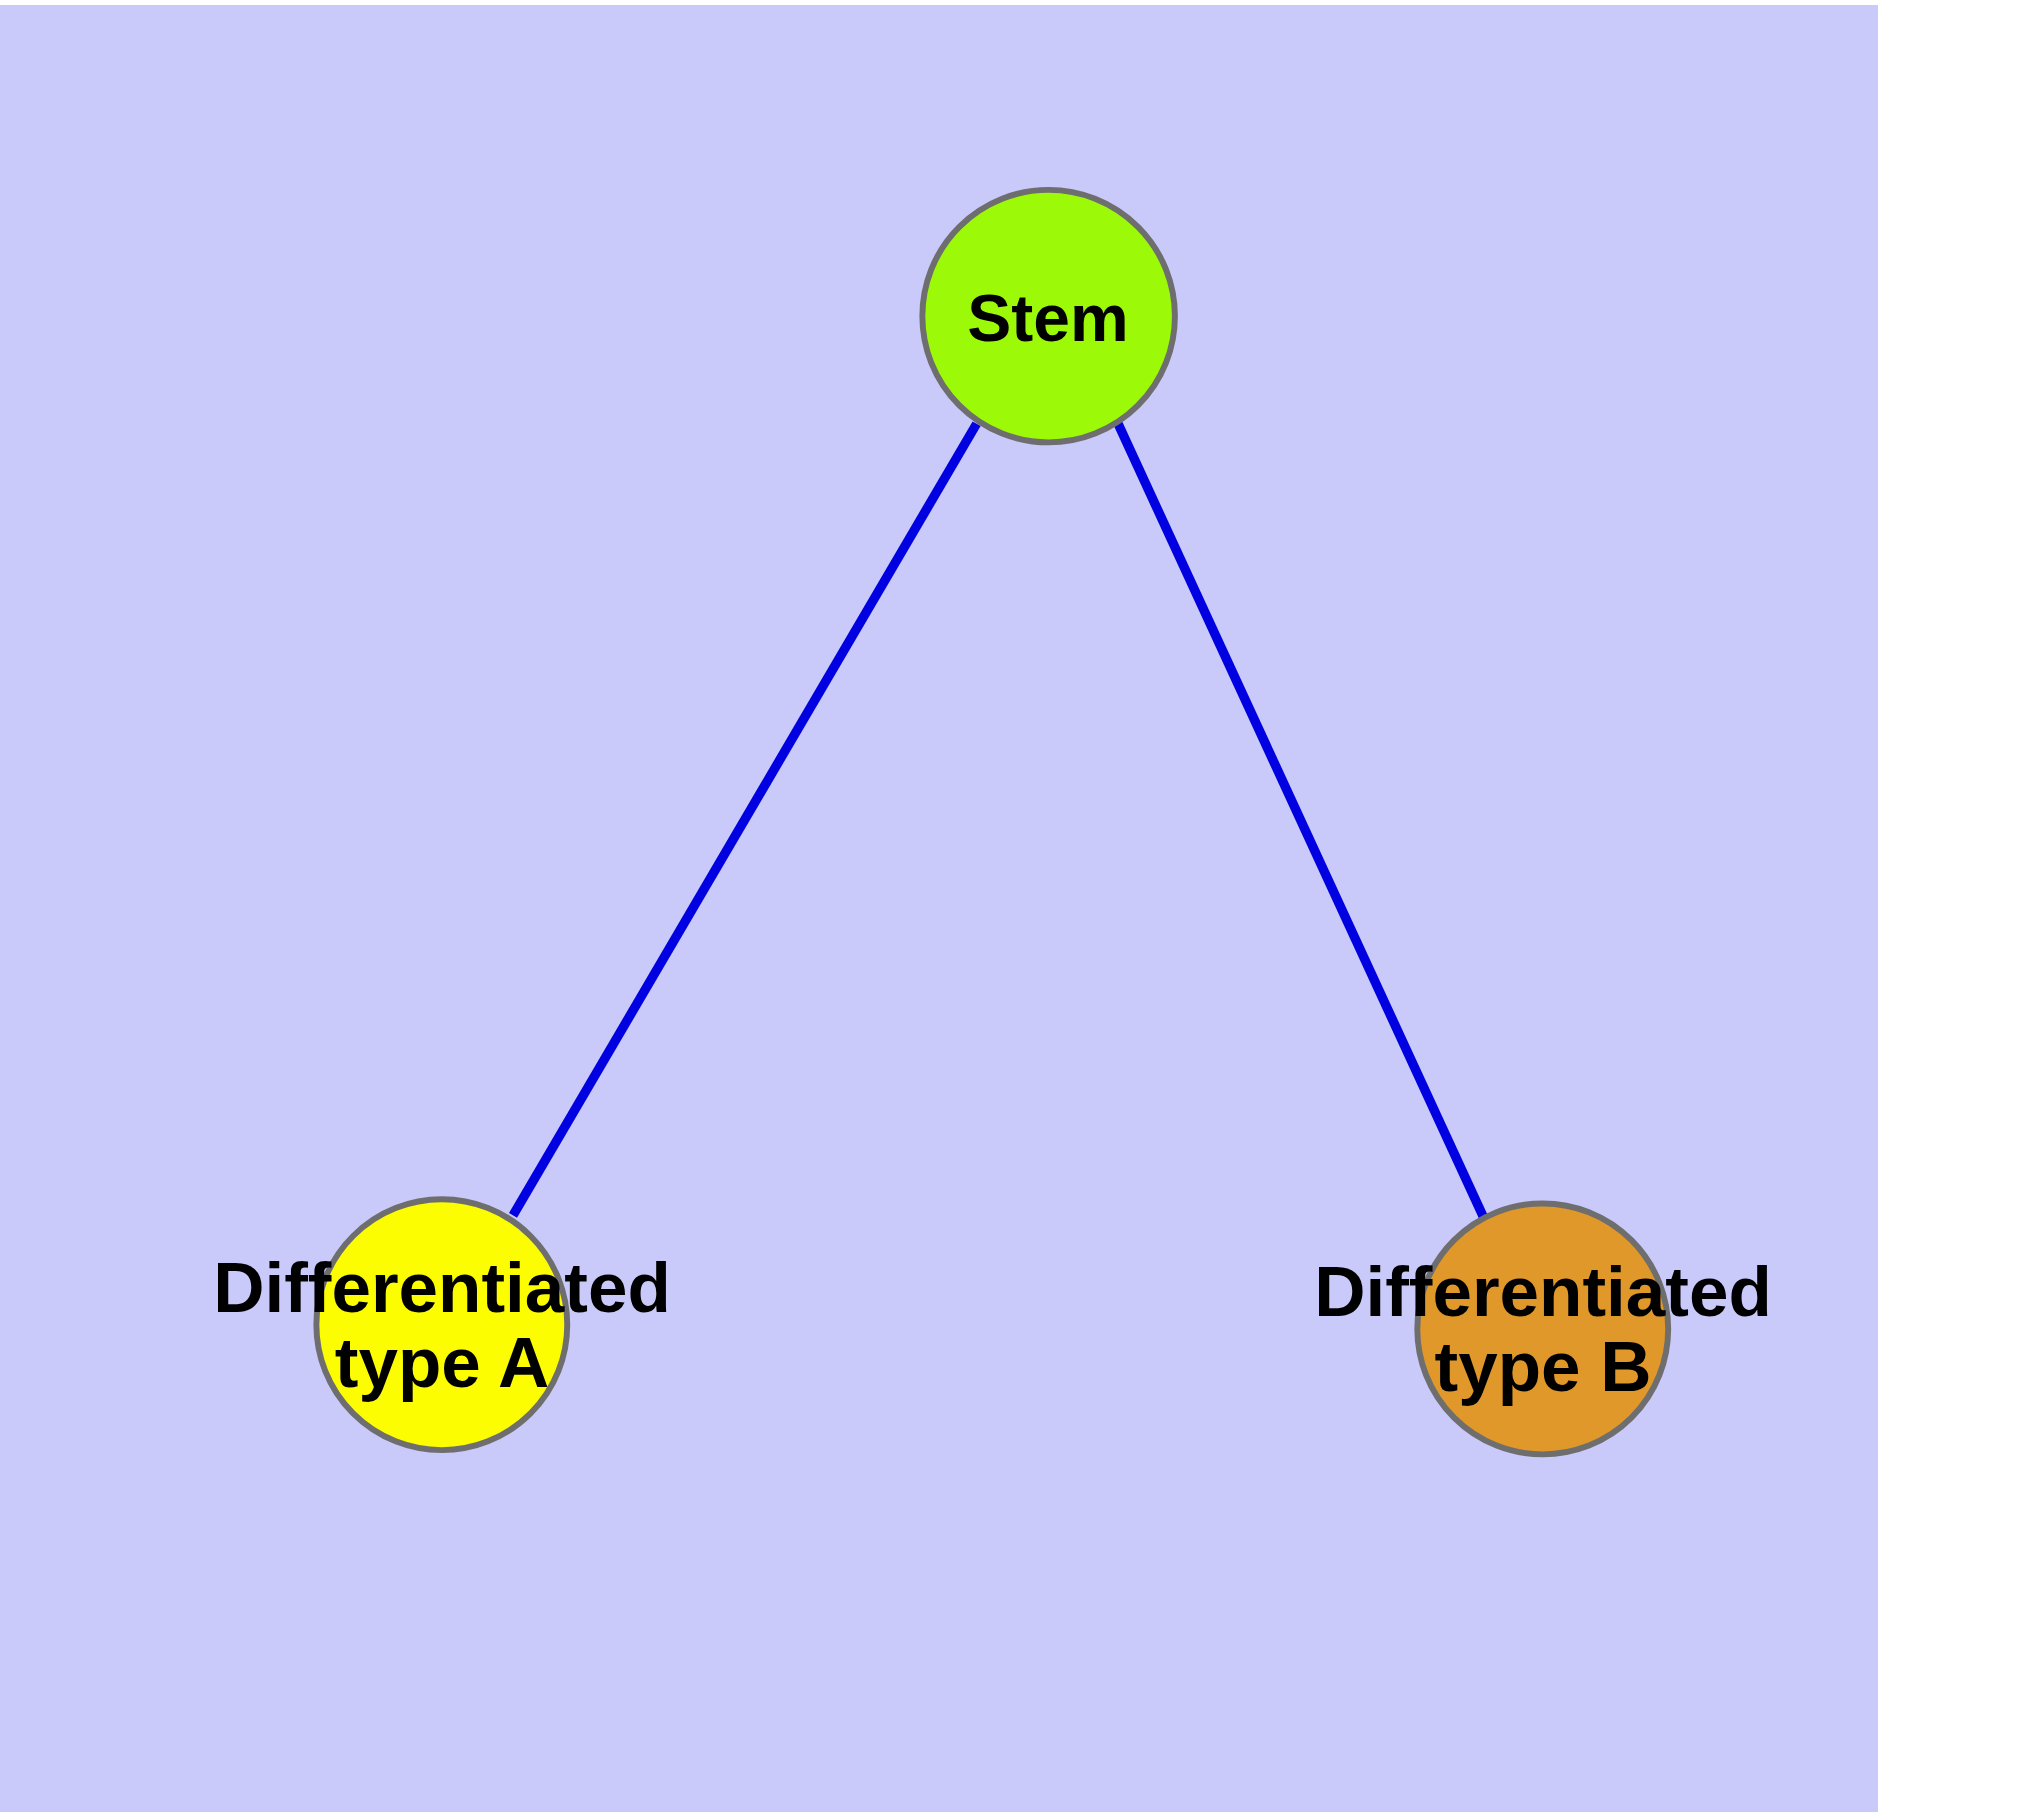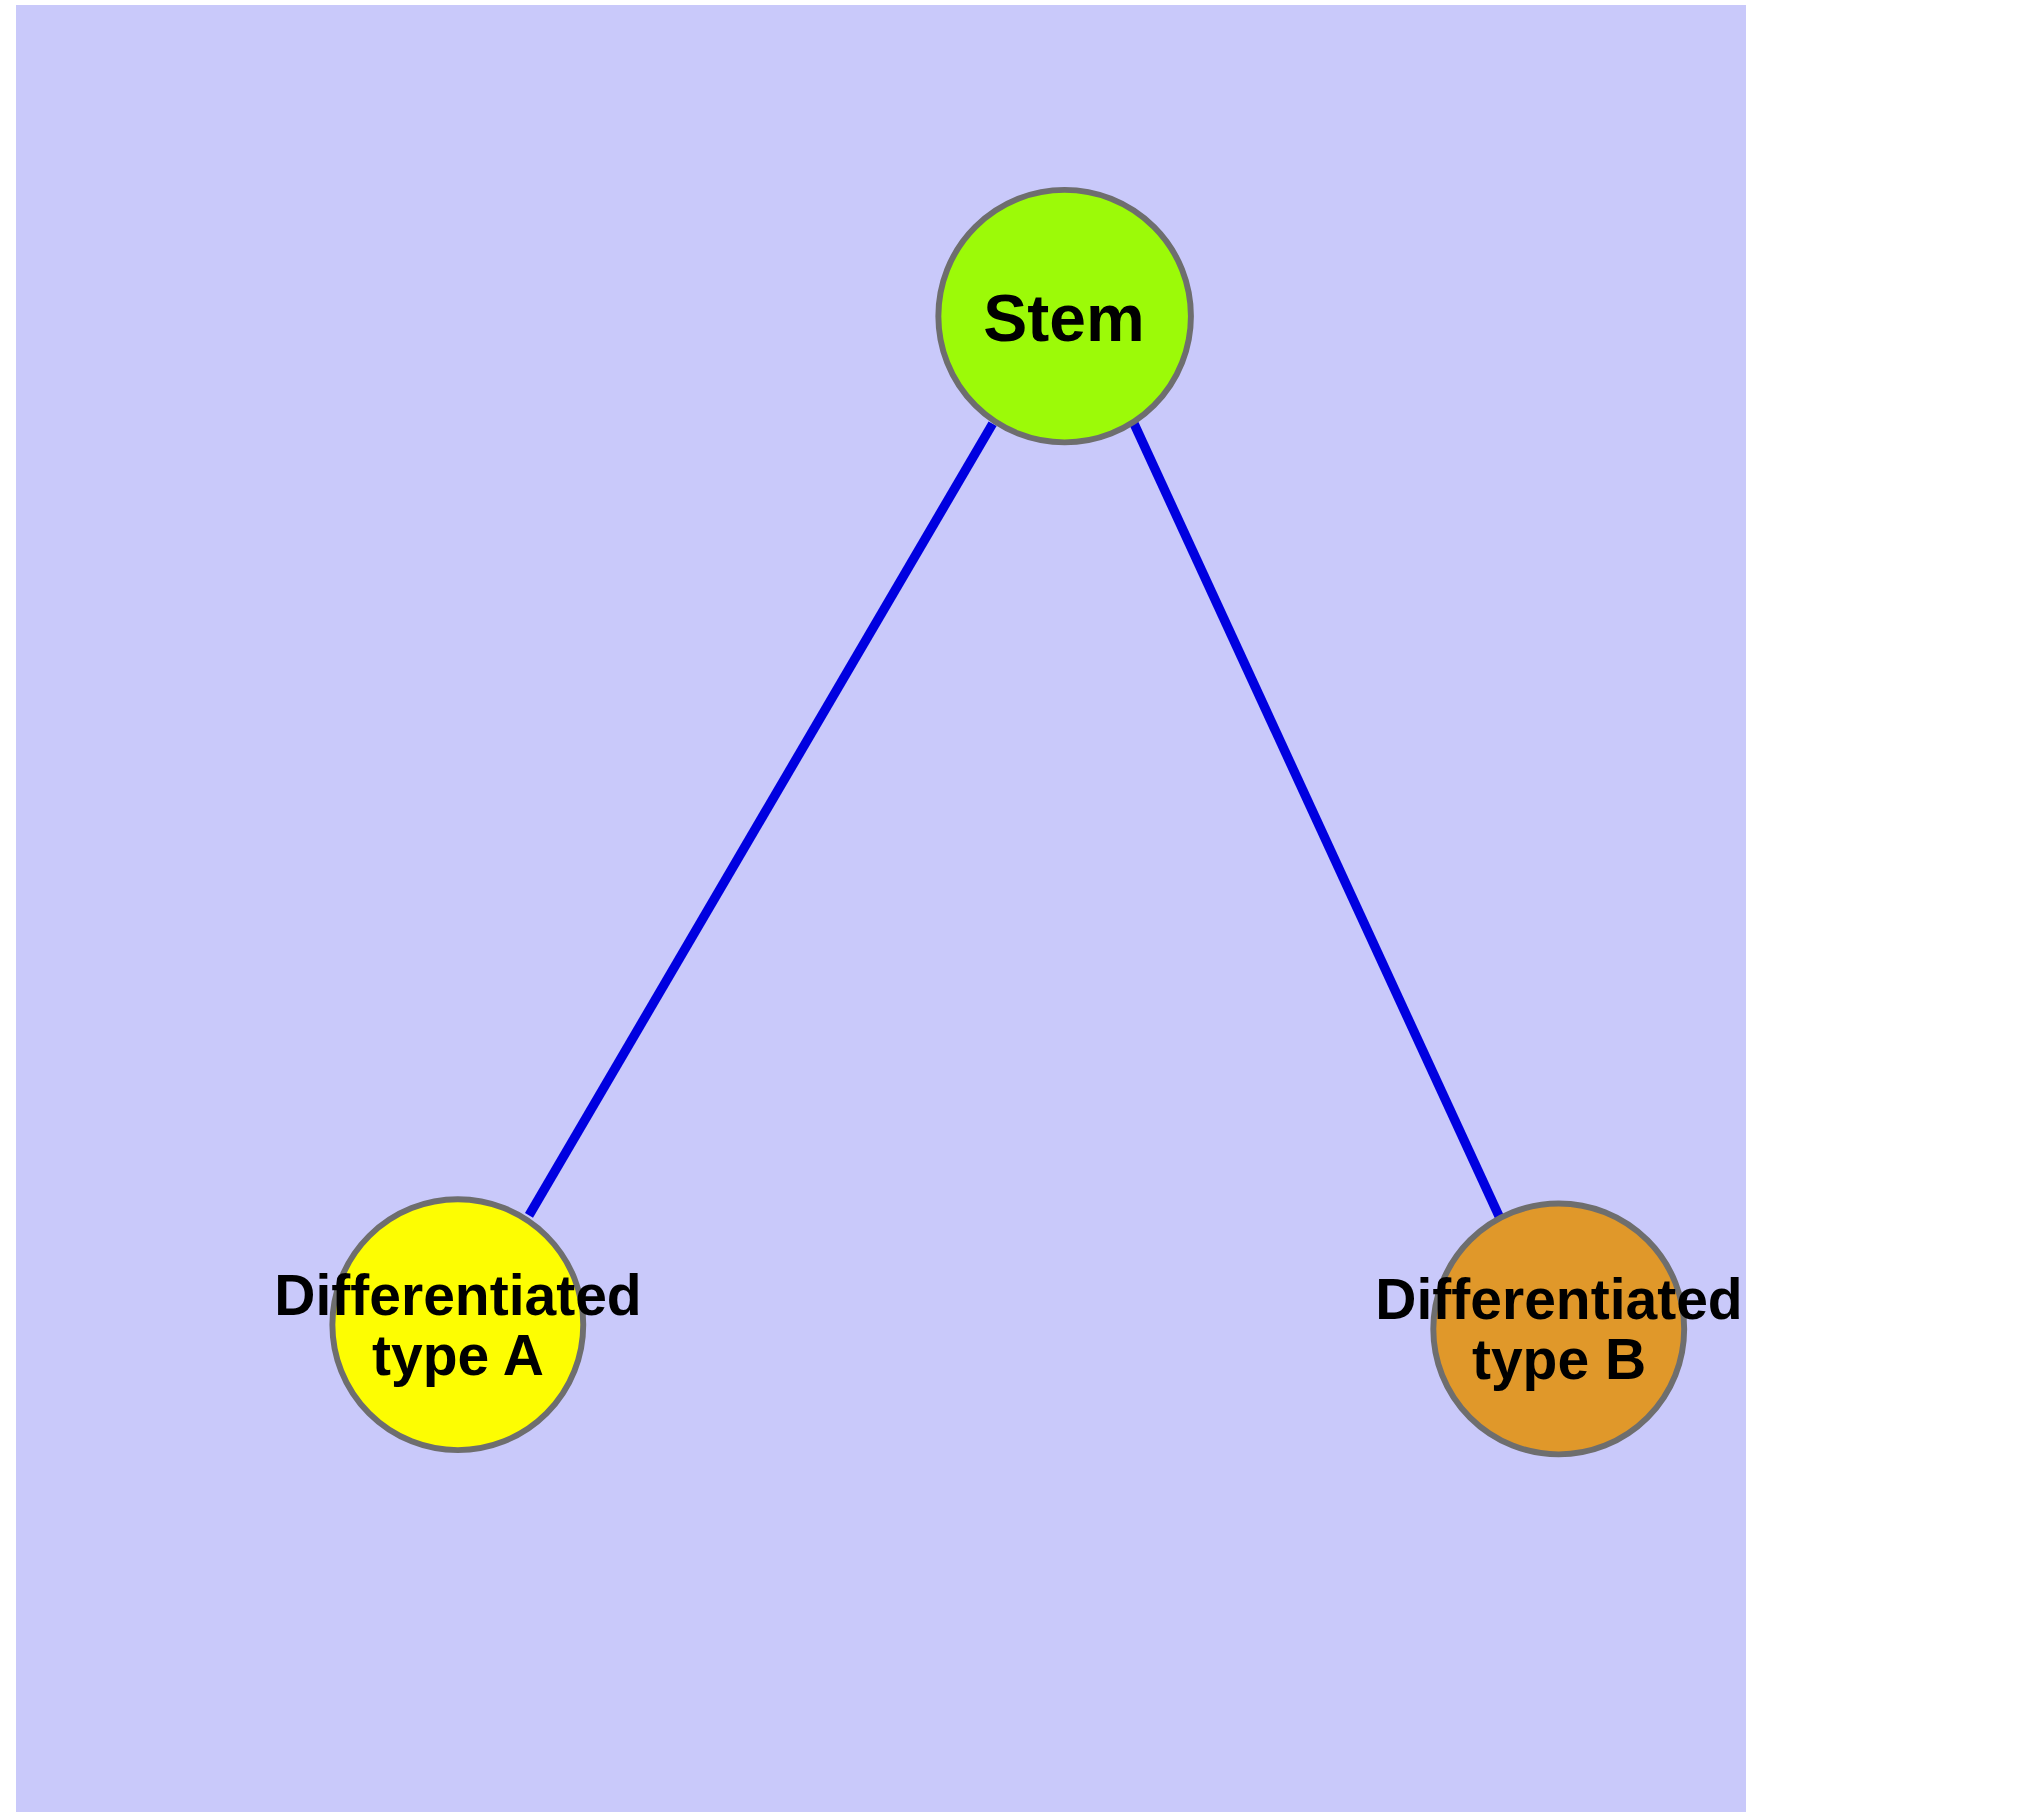--- a/index.html
+++ b/index.html
@@ -2,25 +2,24 @@
 <html style="font-size:13.6px"><head>
 <meta charset="utf-8">
 <style>
   html, body {
     margin: 0;
     padding: 0;
     background: #ffffff;
   }
   #canvas {
     position: relative;
-    width: 1730px;
+    width: 1878px;
     height: 1812px;
     overflow: hidden;
     font-family: "Liberation Sans", sans-serif;
-    margin-left: 16px;
   }
   #bg-rect {
     position: absolute;
     left: 0;
     top: 5.1px;
     width: 2021px;
     height: 1807px;
     background: #c9c9fa;
   }
   #graph-svg {
@@ -37,21 +36,21 @@
     color: #000000;
     line-height: 1.06;
     white-space: pre;
     pointer-events: none;
     transform: translate(-50%, -50%);
   }
   .label-root {
     font-size: 66px;
   }
   .label-leaf {
-    font-size: 57px;
+    font-size: 71px;
   }
 </style>
 </head>
 <body>
 
 <div id="canvas">
 
   <div id="bg-rect"></div>
 
   <svg id="graph-svg" viewBox="0 0 2384 2138" xmlns="http://www.w3.org/2000/svg">

